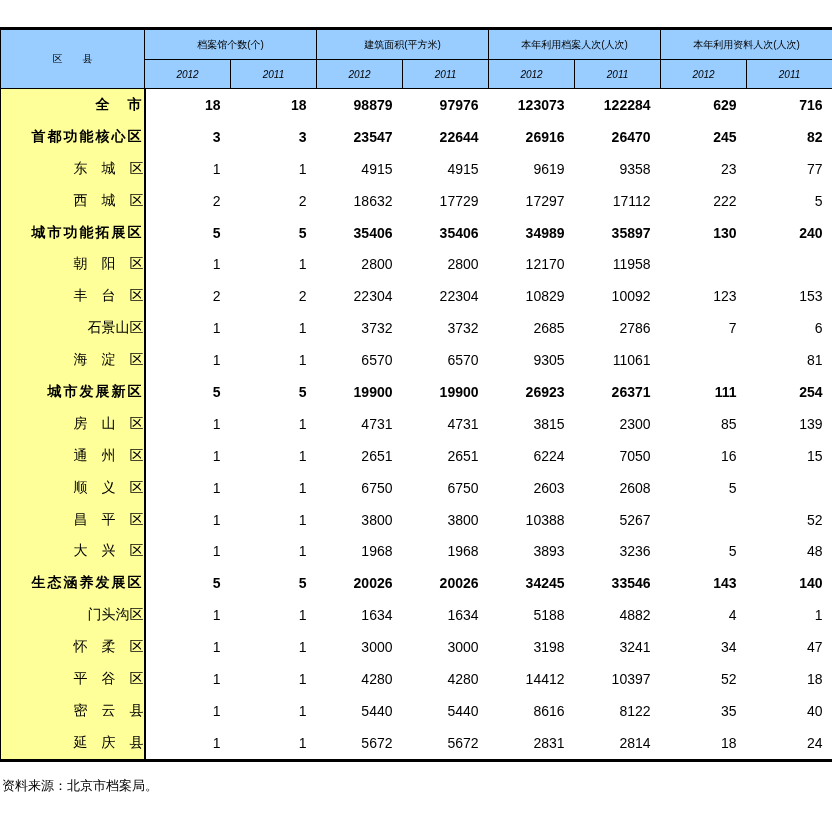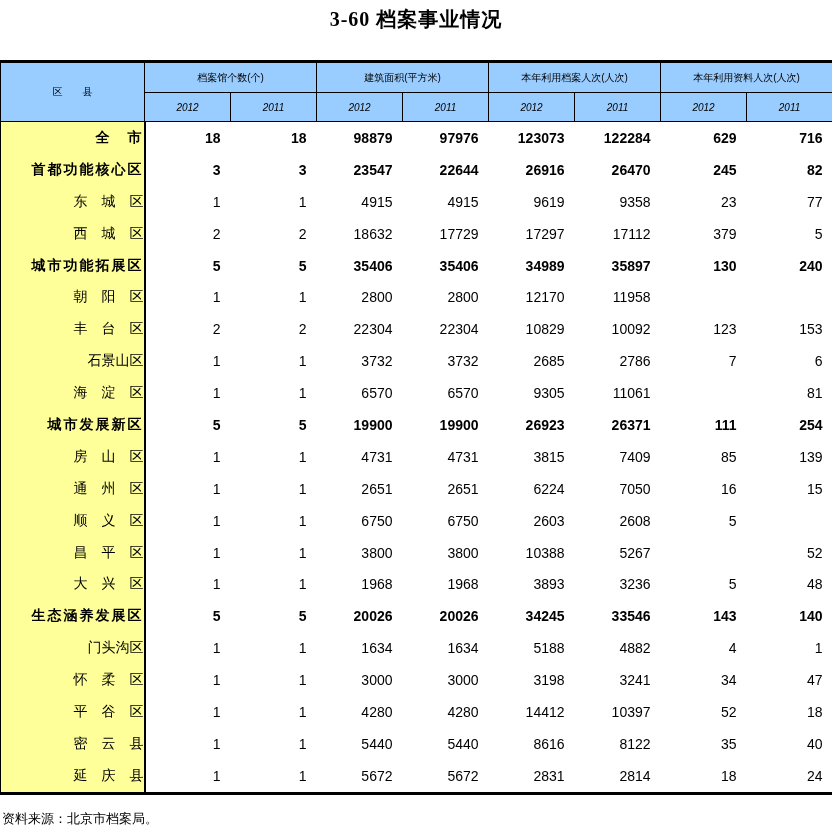--- a/index.html
+++ b/index.html
@@ -68,21 +68,20 @@
     padding-left: 2px;
     font-size: 13px;
     color: #000;
   }
 </style>
 </head>
 <body>
 
 <div class="page">
 
-  <div class="title">3-60 档案事业情况</div>
 
   <table class="stats">
     <colgroup>
       <col style="width:144px">
       <col style="width:86px">
         <col style="width:86px">
       <col style="width:86px">
         <col style="width:86px">
       <col style="width:86px">
         <col style="width:86px">
@@ -143,21 +142,21 @@
           <td class="num">77</td>
         </tr>
         <tr>
           <td class="label indent">西　城　区</td>
           <td class="num">2</td>
           <td class="num">2</td>
           <td class="num">18632</td>
           <td class="num">17729</td>
           <td class="num">17297</td>
           <td class="num">17112</td>
-          <td class="num">379</td>
+          <td class="num">222</td>
           <td class="num">5</td>
         </tr>
         <tr>
           <td class="label bold">城市功能拓展区</td>
           <td class="num bold">5</td>
           <td class="num bold">5</td>
           <td class="num bold">35406</td>
           <td class="num bold">35406</td>
           <td class="num bold">34989</td>
           <td class="num bold">35897</td>
@@ -219,21 +218,21 @@
           <td class="num bold">111</td>
           <td class="num bold">254</td>
         </tr>
         <tr>
           <td class="label indent">房　山　区</td>
           <td class="num">1</td>
           <td class="num">1</td>
           <td class="num">4731</td>
           <td class="num">4731</td>
           <td class="num">3815</td>
-          <td class="num">7409</td>
+          <td class="num">2300</td>
           <td class="num">85</td>
           <td class="num">139</td>
         </tr>
         <tr>
           <td class="label indent">通　州　区</td>
           <td class="num">1</td>
           <td class="num">1</td>
           <td class="num">2651</td>
           <td class="num">2651</td>
           <td class="num">6224</td>

